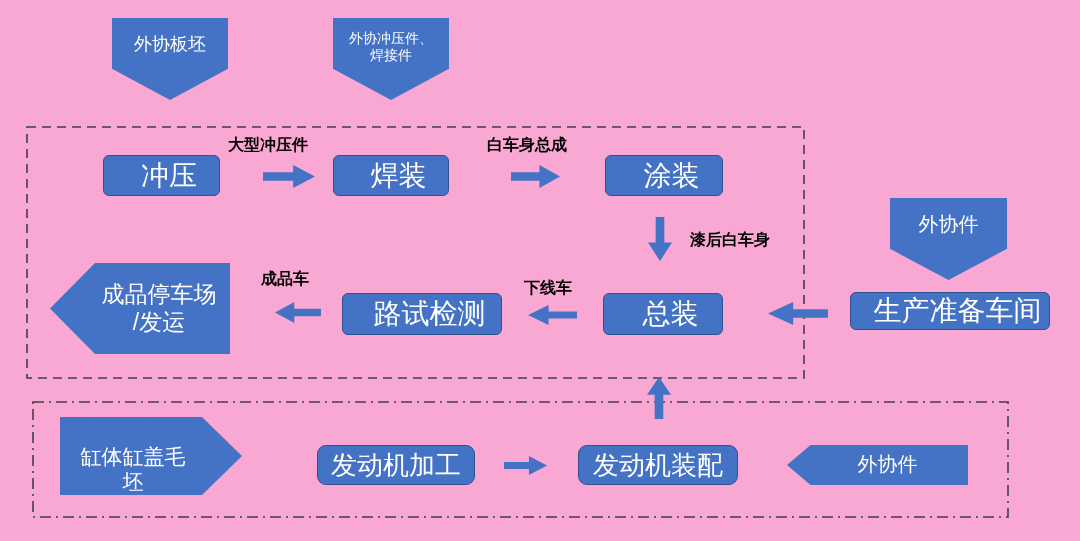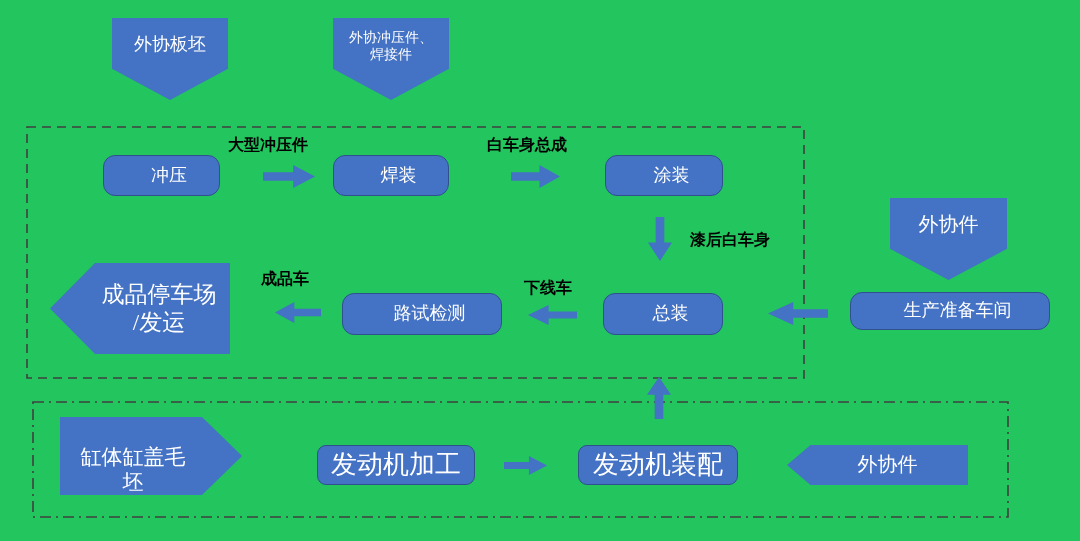--- a/index.html
+++ b/index.html
@@ -1,26 +1,26 @@
 <!DOCTYPE html>
 <html style="--fill: #4472C4; --border: #2F528F; --stext: #FFFFFF; --label: #000000; --outline: #404040;"><head>
 <meta charset="utf-8">
 <style>
   :root{
     --fill:#4472C4; --border:#2F528F; --stext:#FFFFFF; --label:#000000; --outline:#404040;
   }
   html,body{margin:0;padding:0;background:#fff;}
-  #canvas{position:relative;width:1080px;height:541px;background:#22c55e;overflow:hidden;
-          font-family:Liberation Serif, serif;}
+  #canvas{position:relative;width:1080px;height:541px;background:#f9a8d4;overflow:hidden;
+          font-family:Liberation Sans, sans-serif;}
   svg.boundary{position:absolute;overflow:visible;}
   .boundary-rect{fill:none;stroke:var(--outline);stroke-width:1.6;}
   .shape{position:absolute;background:var(--fill);color:var(--stext);
          display:flex;align-items:center;justify-content:center;text-align:center;
          box-sizing:border-box;}
-  .rbox{border:1.6px solid var(--border);border-radius:12px;font-size:18px;padding-left:15px;}
+  .rbox{border:1.6px solid var(--border);border-radius:6px;font-size:28px;padding-left:15px;}
   .rbox-sm{border:1.6px solid var(--border);border-radius:9px;font-size:26px;}
   .pent{}
   .pent-down{clip-path:polygon(0 0,100% 0,100% 62%,50% 100%,0 62%);}
   .pent-left{clip-path:polygon(25% 0,100% 0,100% 100%,25% 100%,0 50%);}
   .pent-left-sm{clip-path:polygon(13% 0,100% 0,100% 100%,13% 100%,0 50%);}
   .pent-right{clip-path:polygon(0 0,78% 0,100% 50%,78% 100%,0 100%);align-items:flex-end;}
   .stext{white-space:pre-line;line-height:1.18;}
   .arrow{position:absolute;background:var(--fill);}
   .arrow-right{clip-path:polygon(0 32%,58% 32%,58% 0,100% 50%,58% 100%,58% 68%,0 68%);}
   .arrow-left{clip-path:polygon(100% 32%,42% 32%,42% 0,0 50%,42% 100%,42% 68%,100% 68%);}

